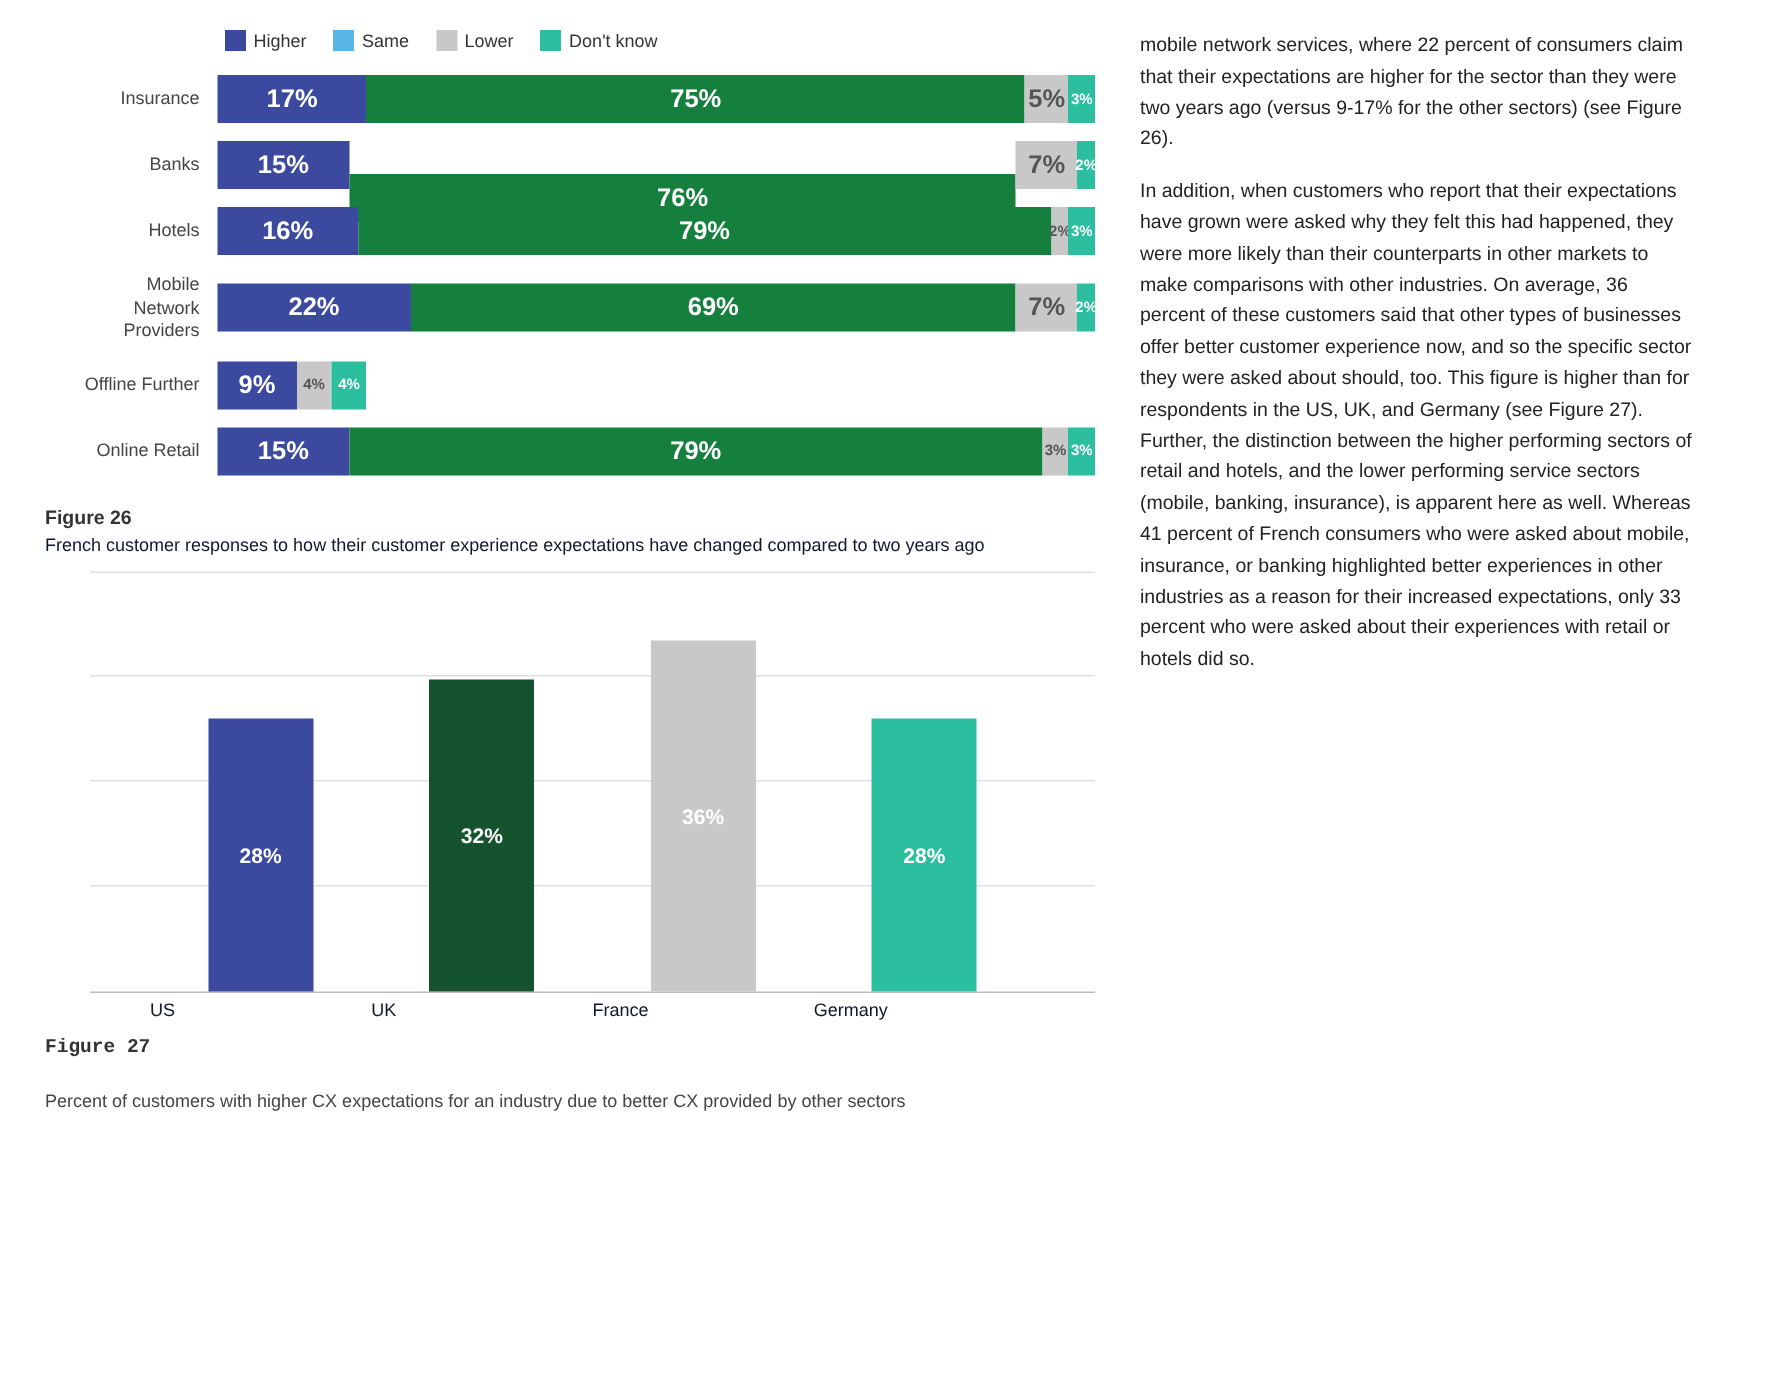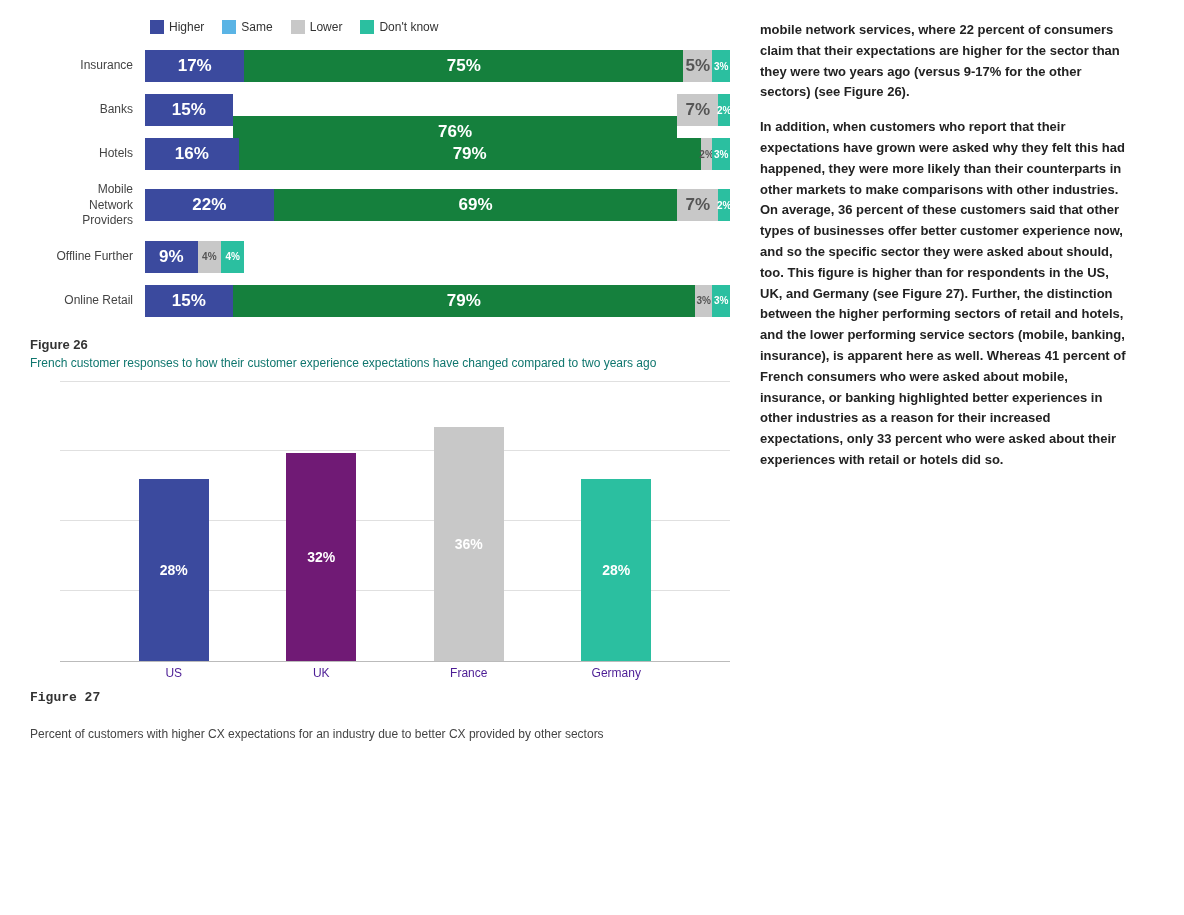--- a/index.html
+++ b/index.html
@@ -20,21 +20,20 @@
     }
     .right-panel {
       width: 380px;
       padding-left: 10px;
       font-size: 13px;
       line-height: 1.6;
       color: #222;
     }
     .right-panel p {
       margin-bottom: 14px;
-      font-weight: bold;
     }
 
     
     .legend {
       display: flex;
       align-items: center;
       gap: 18px;
       margin-bottom: 16px;
       margin-left: 120px;
     }
@@ -92,21 +91,21 @@
     .figure-caption {
       margin-top: 8px;
     }
     .figure-caption .figure-label {
       font-weight: bold;
       font-size: 13px;
       margin-bottom: 3px;
     }
     .figure-caption .figure-desc {
       font-size: 12px;
-      color: #0f766e;
+      color: #0f172a;
       line-height: 1.4;
     }
 
     
     .bar-chart-vertical {
       margin-top: 10px;
       margin-bottom: 10px;
       position: relative;
     }
     .vchart-container {
@@ -152,23 +151,23 @@
       font-weight: bold;
       font-size: 14px;
     }
     .vchart-x-axis {
       display: flex;
       margin-left: 30px;
       padding: 0 40px;
     }
     .vchart-x-item {
       flex: 1;
-      text-align: center;
-      font-size: 12px;
-      color: #4c1d95;
+      text-align: left;
+      font-size: 12px;
+      color: #0f172a;
       padding-top: 4px;
     }
 
     .figure27-caption {
       margin-top: 8px;
     }
     .figure27-caption .figure-label {
       font-weight: bold;
       font-size: 13px;
       margin-bottom: 21px;
@@ -273,21 +272,21 @@
           <div class="vchart-gridline" style="bottom: 75%;"></div>
           <div class="vchart-gridline" style="bottom: 100%;"></div>
         </div>
     <div class="vchart-bar-group">
           <div class="vchart-bar">
             <div class="vchart-bar-inner" style="height: 182px; background: rgb(59, 74, 158);">28%</div>
           </div>
         </div>
         <div class="vchart-bar-group">
           <div class="vchart-bar">
-            <div class="vchart-bar-inner" style="height: 208px; background: #701a75;">32%</div>
+            <div class="vchart-bar-inner" style="height: 208px; background: #14532d;">32%</div>
           </div>
         </div>
         <div class="vchart-bar-group">
           <div class="vchart-bar">
             <div class="vchart-bar-inner" style="height: 234px; background: rgb(200, 200, 200); text-align: center;">36%</div>
           </div>
         </div>
         <div class="vchart-bar-group">
           <div class="vchart-bar">
             <div class="vchart-bar-inner" style="height: 182px; background: rgb(43, 191, 160);">28%</div>

